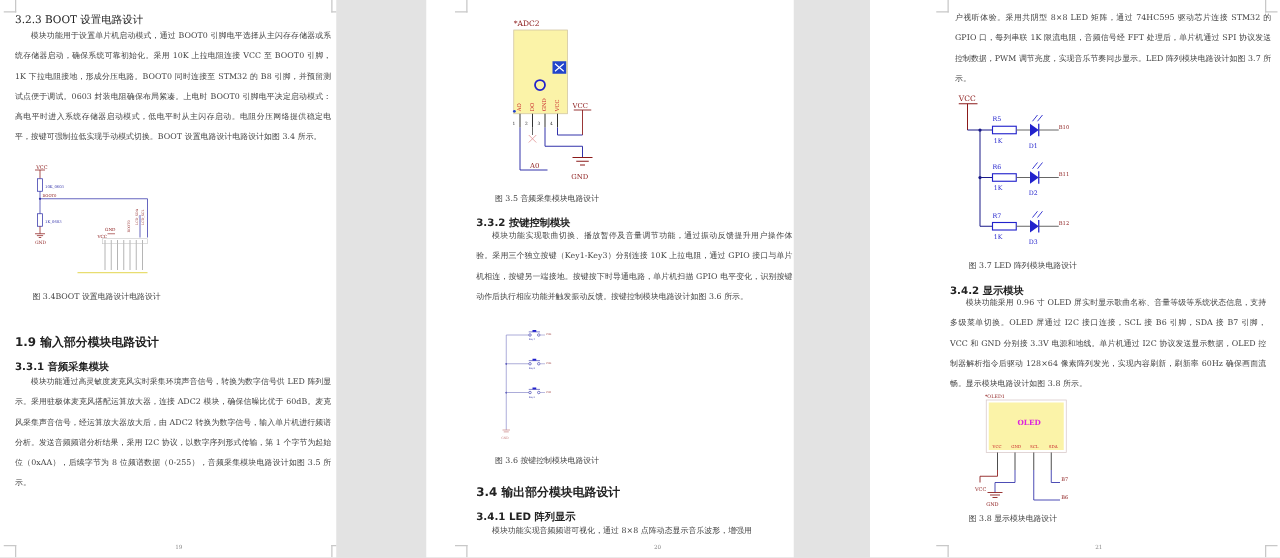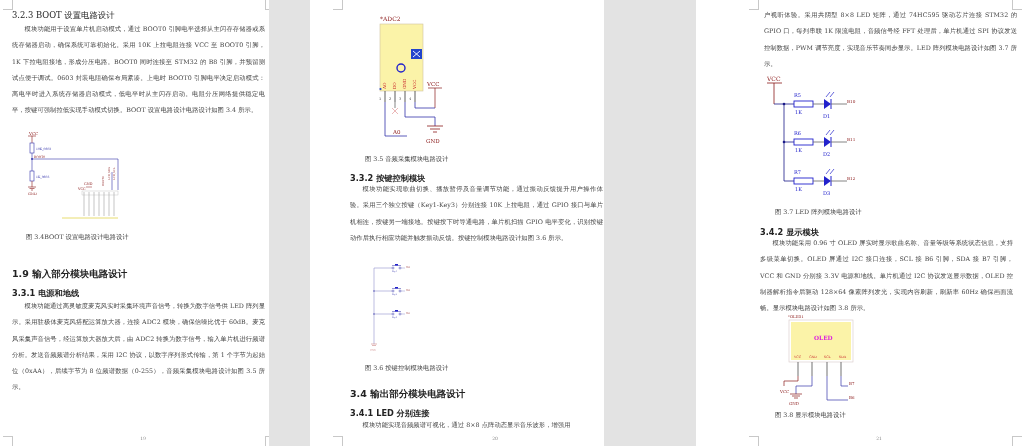--- a/index.html
+++ b/index.html
@@ -1,20 +1,20 @@
 <!DOCTYPE html>
 <html><head>
 <meta charset="utf-8">
 <style>
   * { box-sizing: border-box; margin: 0; padding: 0; }
   html, body { width: 1024px; height: 446px; overflow: hidden; background: #e3e3e3; }
   body { position: relative; font-family: "DejaVu Serif", "Liberation Serif", serif; color: #333; }
   .page { position: absolute; top: 0; height: 446px; background: #fff; overflow: hidden; }
   #page1 { left: 0; width: 269px; }
-  #page2 { left: 310px; width: 294px; padding-left: 15px; }
+  #page2 { left: 341px; width: 294px; padding-left: 15px; }
   #page3 { left: 696px; width: 340px; }
   .corner { position: absolute; width: 10px; height: 10px; border-color: #c8c8c8; border-style: solid; border-width: 0; }
   .c-tl { border-right-width: 1px; border-bottom-width: 1px; }
   .c-tr { border-left-width: 1px; border-bottom-width: 1px; }
   .c-bl { border-right-width: 1px; border-top-width: 1px; }
   .c-br { border-left-width: 1px; border-top-width: 1px; }
   .h2 { position: absolute; font-family: "DejaVu Sans", sans-serif; font-weight: bold; font-size: 9.5px; color: #222; white-space: nowrap; }
   .h3 { position: absolute; font-family: "DejaVu Sans", sans-serif; font-weight: bold; font-size: 8.2px; color: #222; white-space: nowrap; }
   .para { position: absolute; font-size: 6.3px; line-height: 16.3px; color: #444; text-align: justify; text-indent: 2em; letter-spacing: 0.05px; }
   .para.noindent { text-indent: 0; }
@@ -67,21 +67,21 @@
       <line x1="78" y1="62" x2="78" y2="86"></line>
         <line x1="83" y1="62" x2="83" y2="86"></line>
       <line x1="88" y1="62" x2="88" y2="86"></line>
     </g>
     <rect x="56" y="61" width="36" height="4" fill="none" stroke="#bbb" stroke-width="0.4"></rect>
     <line x1="36" y1="88" x2="92" y2="88" stroke="#e8dd70" stroke-width="1"></line>
   </svg>
   <div class="caption" style="left:26px;top:233px;">图 3.4BOOT 设置电路设计电路设计</div>
 
   <div class="h2" style="left:12px;top:268px;">1.9  输入部分模块电路设计</div>
-  <div class="h3" style="left:12px;top:288px;">3.3.1  电源和地线</div>
+  <div class="h3" style="left:12px;top:288px;">3.3.1  音频采集模块</div>
   <div class="para" style="left:12px;top:298px;width:253px;">模块功能通过高灵敏度麦克风实时采集环境声音信号，转换为数字信号供 LED 阵列显示。采用驻极体麦克风搭配运算放大器，连接 ADC2 模块，确保信噪比优于 60dB。麦克风采集声音信号，经运算放大器放大后，由 ADC2 转换为数字信号，输入单片机进行频谱分析。发送音频频谱分析结果，采用 I2C 协议，以数字序列形式传输，第 1 个字节为起始位（0xAA），后续字节为 8 位频谱数据（0-255），音频采集模块电路设计如图 3.5 所示。</div>
 
   <div class="corner c-bl" style="left:3px;top:436px;"></div>
   <div class="pagenum" style="left:123px;top:436px;">19</div>
   <div class="corner c-br" style="left:265px;top:436px;"></div>
 </div>
 
 <div class="page" id="page2">
   <div class="corner c-tl" style="left:23px;top:0;"></div>
   <div class="corner c-tr" style="left:326px;top:0;"></div>
@@ -163,21 +163,21 @@
       <text x="38" y="52" font-size="2" fill="#8b1a1a">PB4</text>
       <text x="24" y="56" font-size="2" fill="#3333aa">Key3</text>
     </g>
     <line x1="3" y1="82" x2="9" y2="82" stroke="#cc8888" stroke-width="0.6"></line>
     <line x1="4" y1="83.5" x2="8" y2="83.5" stroke="#cc8888" stroke-width="0.6"></line>
     <text x="2" y="89" font-size="2.4" fill="#cc8888">GND</text>
   </svg>
   <div class="caption" style="left:55px;top:364px;">图 3.6 按键控制模块电路设计</div>
 
   <div class="h2" style="left:40px;top:388px;">3.4  输出部分模块电路设计</div>
-  <div class="h3" style="left:40px;top:408px;">3.4.1   LED 分别连接</div>
+  <div class="h3" style="left:40px;top:408px;">3.4.1   LED 阵列显示</div>
   <div class="para" style="left:40px;top:417px;width:253px;white-space:nowrap;">模块功能实现音频频谱可视化，通过 8×8 点阵动态显示音乐波形，增强用</div>
 
   <div class="corner c-bl" style="left:23px;top:436px;"></div>
   <div class="pagenum" style="left:165px;top:436px;">20</div>
   <div class="corner c-br" style="left:326px;top:436px;"></div>
 </div>
 
 <div class="page" id="page3">
   <div class="corner c-tl" style="left:53px;top:0;"></div>
   <div class="corner c-tr" style="left:316px;top:0;"></div>

